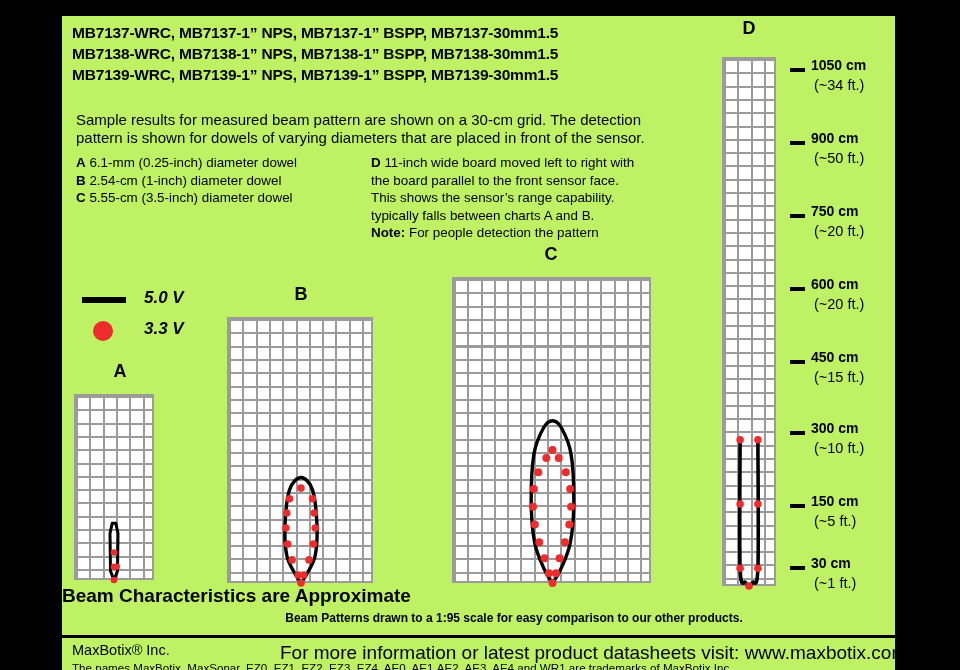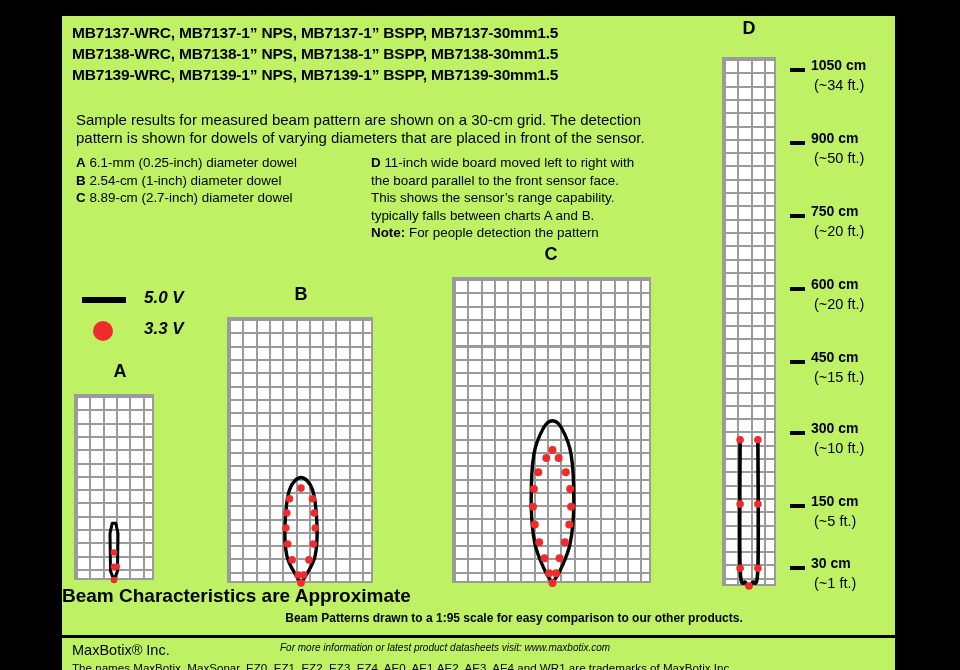--- a/index.html
+++ b/index.html
@@ -49,21 +49,21 @@
        color:#000;white-space:nowrap;}
   .tft{position:absolute;left:24px;top:9px;font-size:14.5px;color:#000;white-space:nowrap;}
 
   
   .cap1{position:absolute;left:0;top:569px;width:833px;
         font-size:19px;font-weight:bold;color:#000;}
   .cap2{position:absolute;left:0;top:595px;width:904px;text-align:center;
         font-size:12px;font-weight:bold;color:#000;}
   .divider{position:absolute;left:0;top:619px;width:833px;height:3px;background:#000;}
   .f1{position:absolute;left:10px;top:626px;font-size:14.5px;color:#000;}
-  .f2{position:absolute;left:218px;top:626px;font-size:10px;color:#000;white-space:nowrap;font-style:italic;}
+  .f2{position:absolute;left:218px;top:626px;font-size:19px;color:#000;white-space:nowrap;}
   .f3{position:absolute;left:10px;top:645px;font-size:11.6px;color:#000;white-space:nowrap;}
 </style>
 </head>
 <body>
 
 <div id="page">
   <div id="sheet">
 
     <div class="titles">
       <div>MB7137-WRC, MB7137-1” NPS, MB7137-1” BSPP, MB7137-30mm1.5</div>
@@ -81,21 +81,21 @@
         <div class="itm">
           <b>A</b>
           <span>6.1-mm (0.25-inch) diameter dowel</span>
         </div>
         <div class="itm">
           <b>B</b>
           <span>2.54-cm (1-inch) diameter dowel</span>
         </div>
         <div class="itm">
           <b>C</b>
-          <span>8.89-cm (2.7-inch) diameter dowel</span>
+          <span>5.55-cm (3.5-inch) diameter dowel</span>
         </div>
       </div>
       <div class="colR">
         <div class="itm">
           <b>D</b>
           <span>11-inch wide board moved left to right with</span>
         </div>
         <div class="itm">
           <span>the board parallel to the front sensor face.</span>
         </div>

